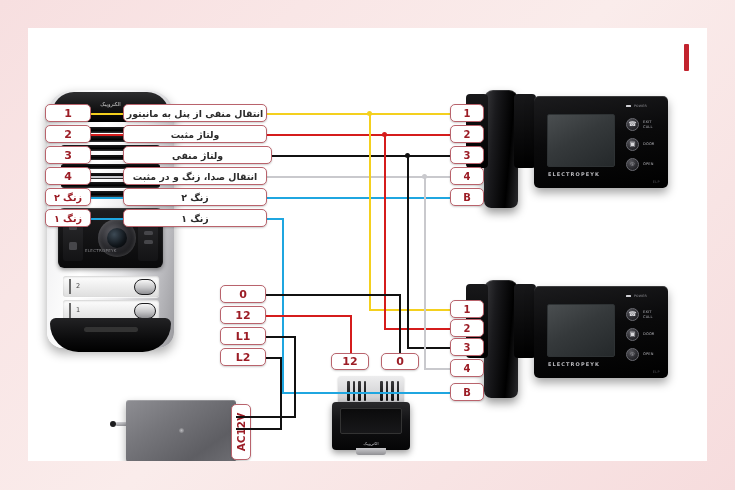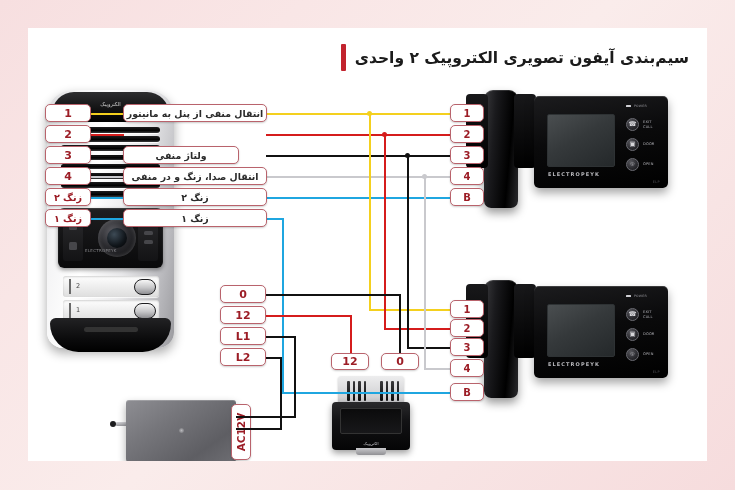--- a/index.html
+++ b/index.html
@@ -262,21 +262,20 @@
     transform: rotate(-90deg);
     color: #9c1d26; font-size: 10.5px; font-weight: bold; white-space: nowrap;
   }
 </style>
 </head>
 <body>
 
 <div id="card">
 
   <div id="title-wrap">
-    <div id="title-text">سیم‌بندی آیفون تصویری الکتروپیک ۲ واحدی</div>
     <div id="title-bar"></div>
   </div>
 
   <div id="panel">
     <div id="panel-body"></div>
     <div id="panel-top">
       <div id="panel-brand">الکتروپیک</div>
     </div>
     <div id="grille">
       <div></div>
@@ -377,25 +376,28 @@
   <div class="chip num small" style="left:17px; top:160px; width:46px; height:18px;">
       <span>زنگ ۲</span>
     </div>
   <div class="chip num small" style="left:17px; top:181px; width:46px; height:18px;">
       <span>زنگ ۱</span>
     </div>
 
   <div class="chip desc" style="left:95px; top:76px;  width:144px; height:18px;">
       <span>انتقال منفی از پنل به مانیتور</span>
     </div>
-  <div class="chip desc" style="left:95px; top:118px; width:116px; height:18px;">
+  <div class="chip desc" style="left:95px; top:97px;  width:144px; height:18px;">
+      <span>ولتاژ مثبت</span>
+    </div>
+  <div class="chip desc" style="left:95px; top:118px; width:149px; height:18px;">
       <span>ولتاژ منفی</span>
     </div>
   <div class="chip desc" style="left:95px; top:139px; width:144px; height:18px;">
-      <span>انتقال صدا، زنگ و در منفی</span>
+      <span>انتقال صدا، زنگ و در مثبت</span>
     </div>
   <div class="chip desc" style="left:95px; top:160px; width:144px; height:18px;">
       <span>زنگ ۲</span>
     </div>
   <div class="chip desc" style="left:95px; top:181px; width:144px; height:18px;">
       <span>زنگ ۱</span>
     </div>
 
   <div class="chip num" style="left:192px; top:257px; width:46px; height:18px;">
       <span>0</span>

